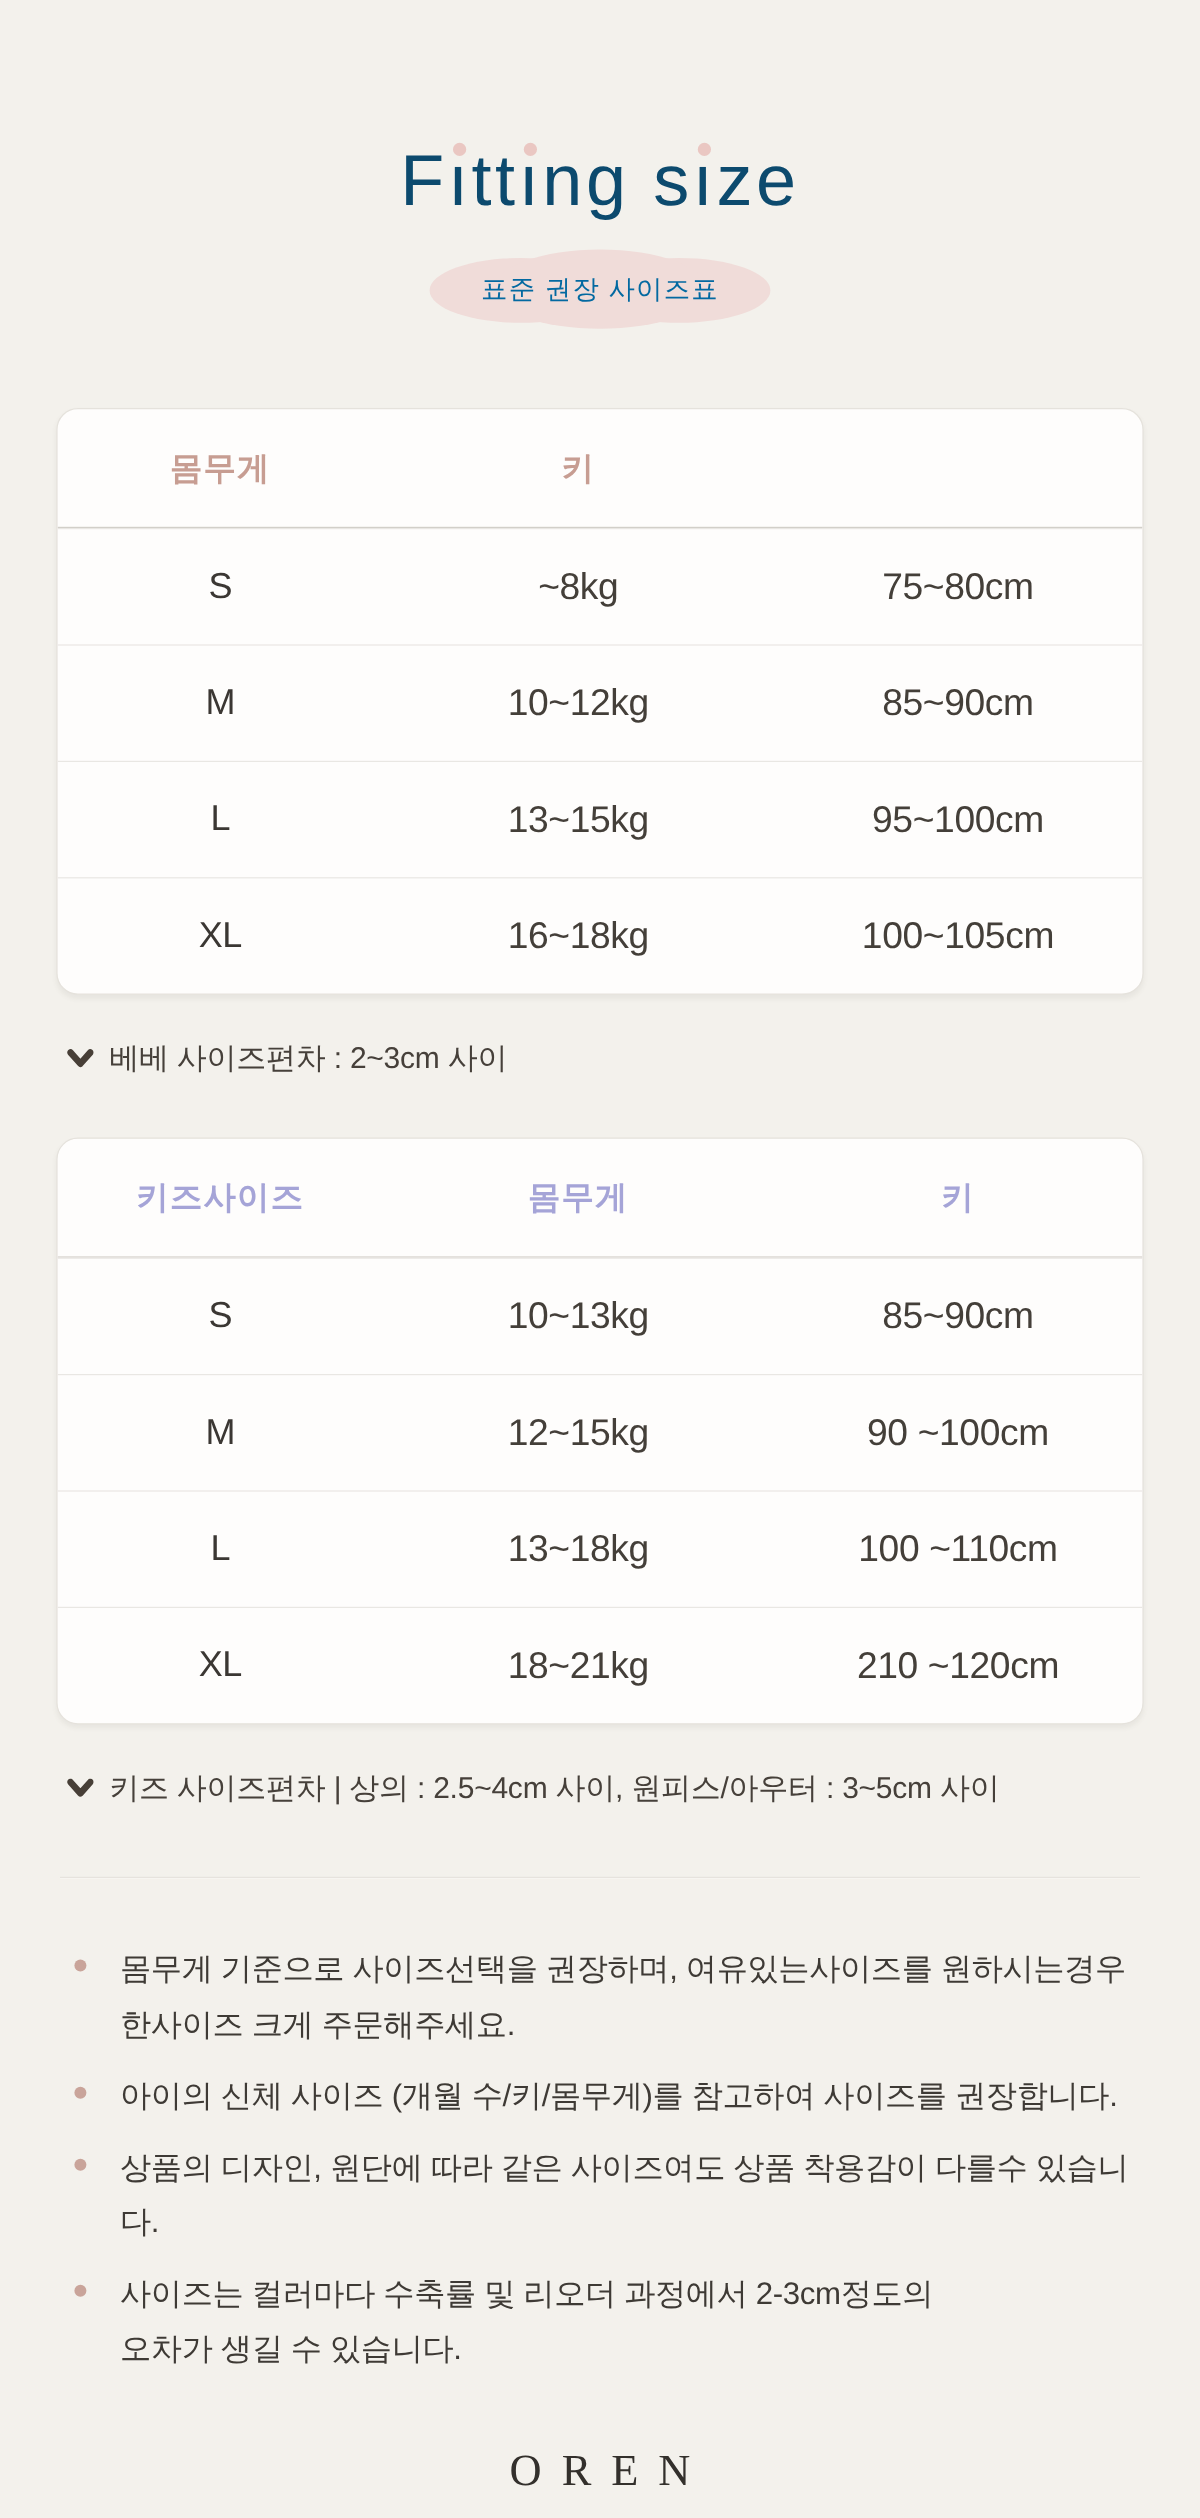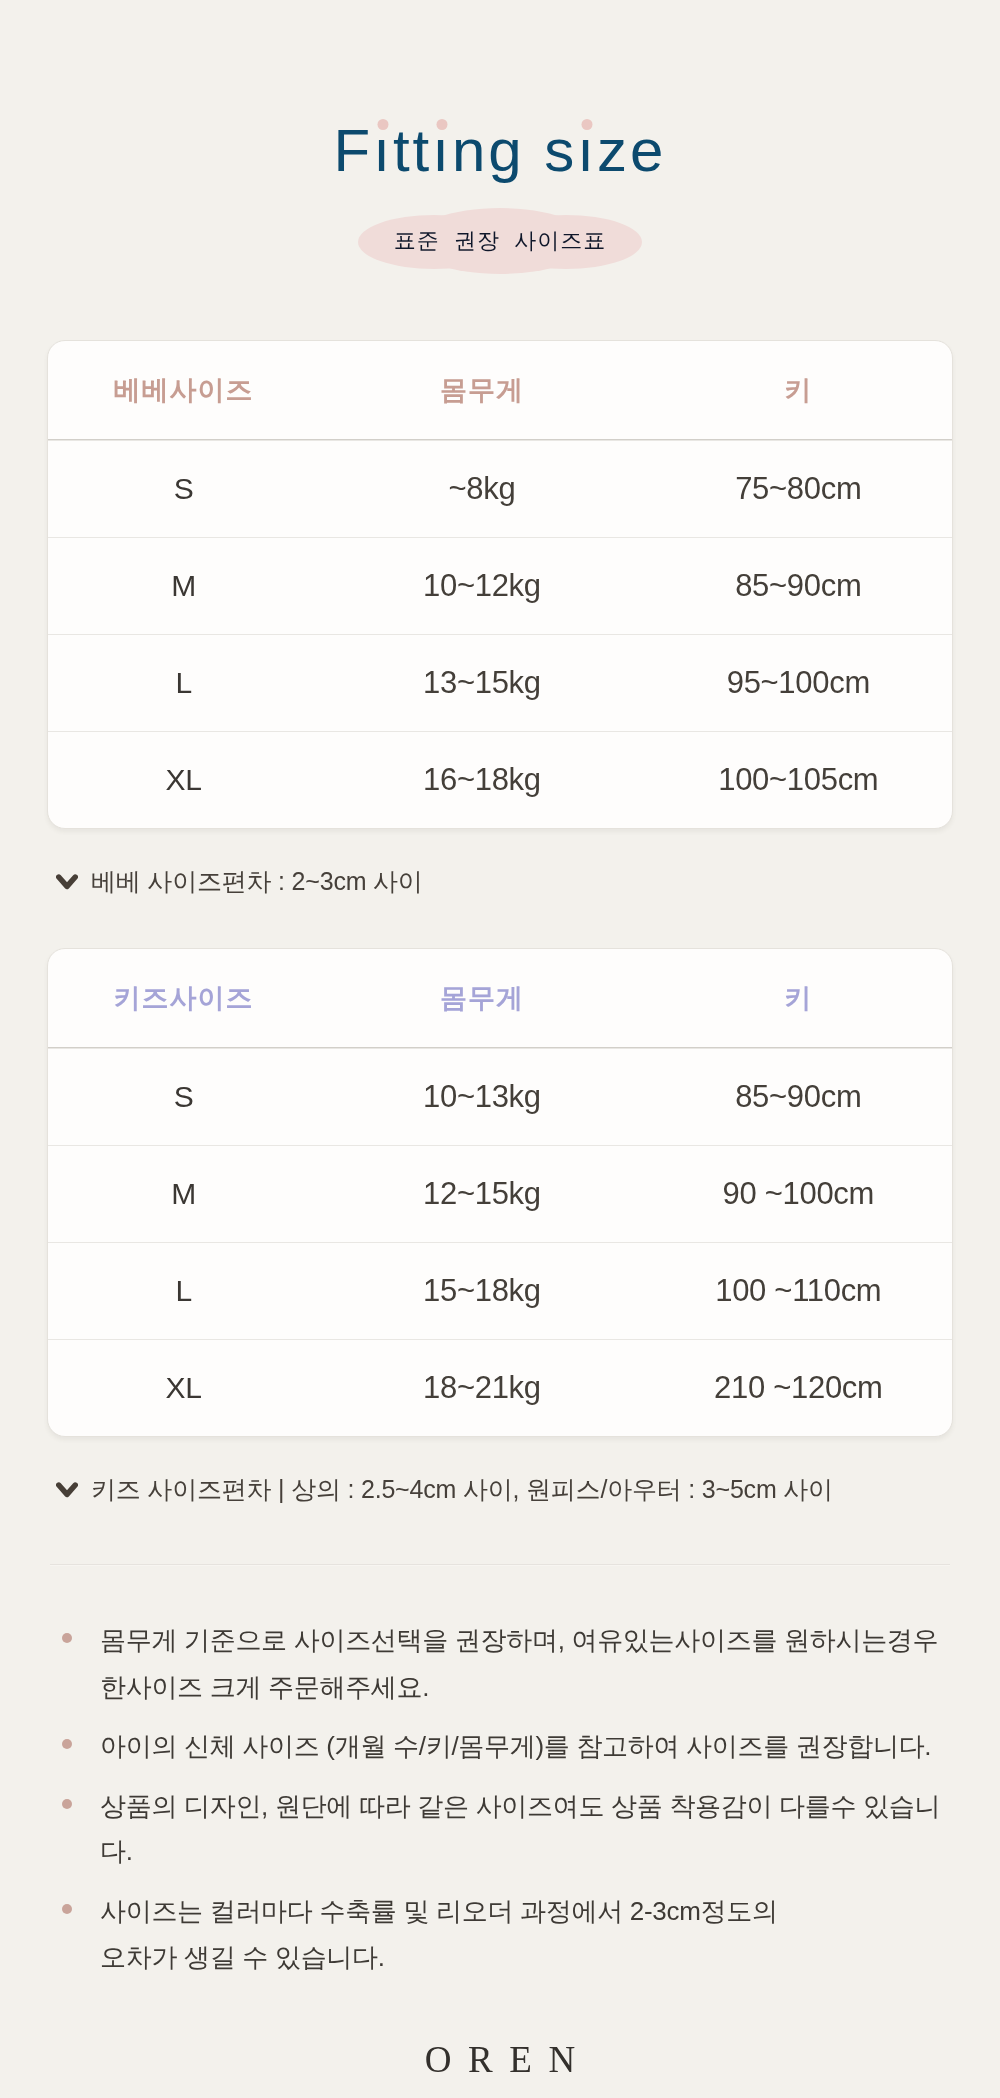--- a/index.html
+++ b/index.html
@@ -26,21 +26,21 @@
     top:1px;width:11px;height:11px;border-radius:50%;background:#eac7c2;
   }
   
   .badge{position:relative;width:284px;height:66px;margin:24px auto 0;}
   .badge .c{position:absolute;background:#f0dcd9;border-radius:50%;}
   .badge .c.left {width:152px;height:54px;left:0;top:7px;}
   .badge .c.right{width:152px;height:54px;right:0;top:7px;}
   .badge .c.mid  {width:178px;height:66px;left:53px;top:0;}
   .badge .label{
     position:absolute;inset:0;display:flex;align-items:center;justify-content:center;
-    font-size:22px;color:#0f172a;letter-spacing:1px;z-index:1;font-family:Liberation Mono, monospace;
+    font-size:22px;color:#0369a1;letter-spacing:1px;z-index:1;
   }
   
   .card{
     width:904px;margin:0 auto;background:#fefdfc;
     border:1px solid #e5e2dc;border-radius:18px;
     box-shadow:0 3px 4px rgba(90,80,70,0.07);
     overflow:hidden;
   }
   .card.first{margin-top:66px;}
   .card.second{margin-top:50px;}
@@ -89,21 +89,20 @@
 
 <div class="badge">
   <div class="c left"></div>
   <div class="c right"></div>
   <div class="c mid"></div>
   <div class="label">표준 권장 사이즈표</div>
 </div>
 
 <div class="card first bebe">
   <div class="trow head">
-    <div class="cell">베베사이즈</div>
     <div class="cell">몸무게</div>
     <div class="cell">키</div>
   </div>
   <div class="trow data">
     <div class="cell size">S</div>
     <div class="cell">~8kg</div>
     <div class="cell">75~80cm</div>
   </div>
   <div class="trow data">
     <div class="cell size">M</div>
@@ -140,21 +139,21 @@
     <div class="cell">10~13kg</div>
     <div class="cell">85~90cm</div>
   </div>
   <div class="trow data">
     <div class="cell size">M</div>
     <div class="cell">12~15kg</div>
     <div class="cell">90 ~100cm</div>
   </div>
   <div class="trow data">
     <div class="cell size">L</div>
-    <div class="cell">15~18kg</div>
+    <div class="cell">13~18kg</div>
     <div class="cell">100 ~110cm</div>
   </div>
   <div class="trow data">
     <div class="cell size">XL</div>
     <div class="cell">18~21kg</div>
     <div class="cell">210 ~120cm</div>
   </div>
 </div>
 
 <div class="note">

